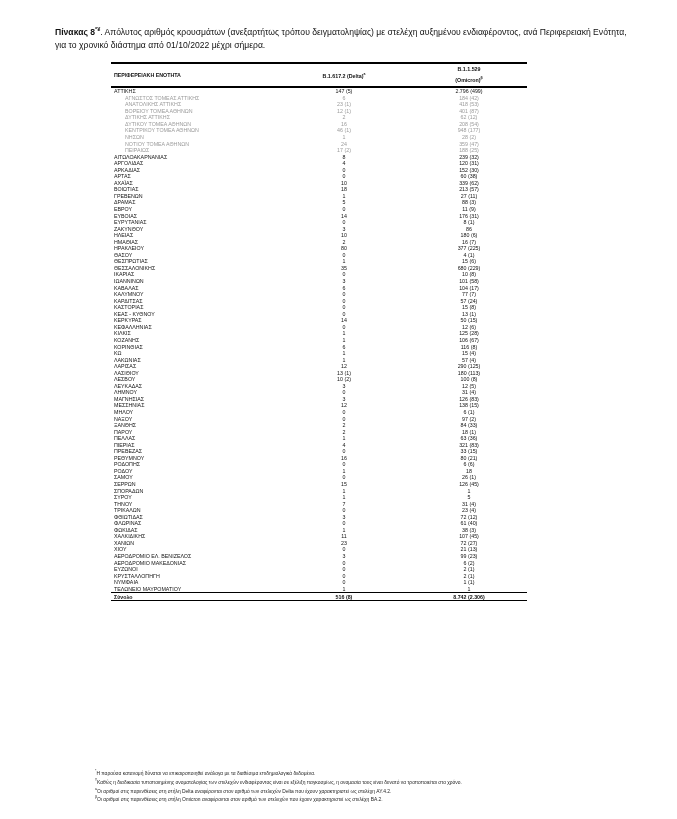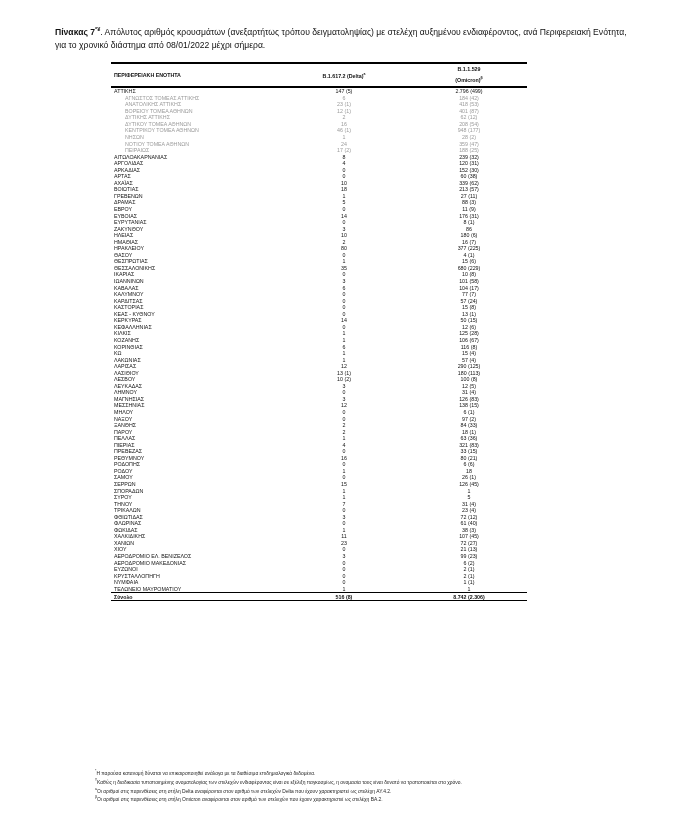--- a/index.html
+++ b/index.html
@@ -27,21 +27,21 @@
                border-bottom: 1.3px solid #000; height: 7px; }
   .footnotes { position: absolute; left: 95px; top: 770px; width: 580px;
                font-size: 4.9px; line-height: 8.8px; color: #222; }
   .footnotes sup { font-size: 3.5px; line-height: 0; }
   .footnotes div { white-space: nowrap; }
 </style>
 </head>
 <body>
 
 <div class="caption">
-  <b><span>Πίνακας 7</span><sup>*¥</sup></b><span>. Απόλυτος αριθμός κρουσμάτων (ανεξαρτήτως τρόπου δειγματοληψίας) με στελέχη αυξημένου ενδιαφέροντος, ανά Περιφερειακή Ενότητα, για το χρονικό διάστημα από 08/01/2022 μέχρι σήμερα.</span>
+  <b><span>Πίνακας 8</span><sup>*¥</sup></b><span>. Απόλυτος αριθμός κρουσμάτων (ανεξαρτήτως τρόπου δειγματοληψίας) με στελέχη αυξημένου ενδιαφέροντος, ανά Περιφερειακή Ενότητα, για το χρονικό διάστημα από 01/10/2022 μέχρι σήμερα.</span>
 </div>
 
 <table class="data">
   <thead>
     <tr>
       <th class="c1"><span>ΠΕΡΙΦΕΡΕΙΑΚΗ ΕΝΟΤΗΤΑ</span></th>
       <th class="c2"><span>B.1.617.2 (Delta)</span><sup>a</sup></th>
       <th class="c3"><span>B.1.1.529</span><br><span>(Omicron)</span><sup>β</sup></th>
     </tr>
   </thead>

